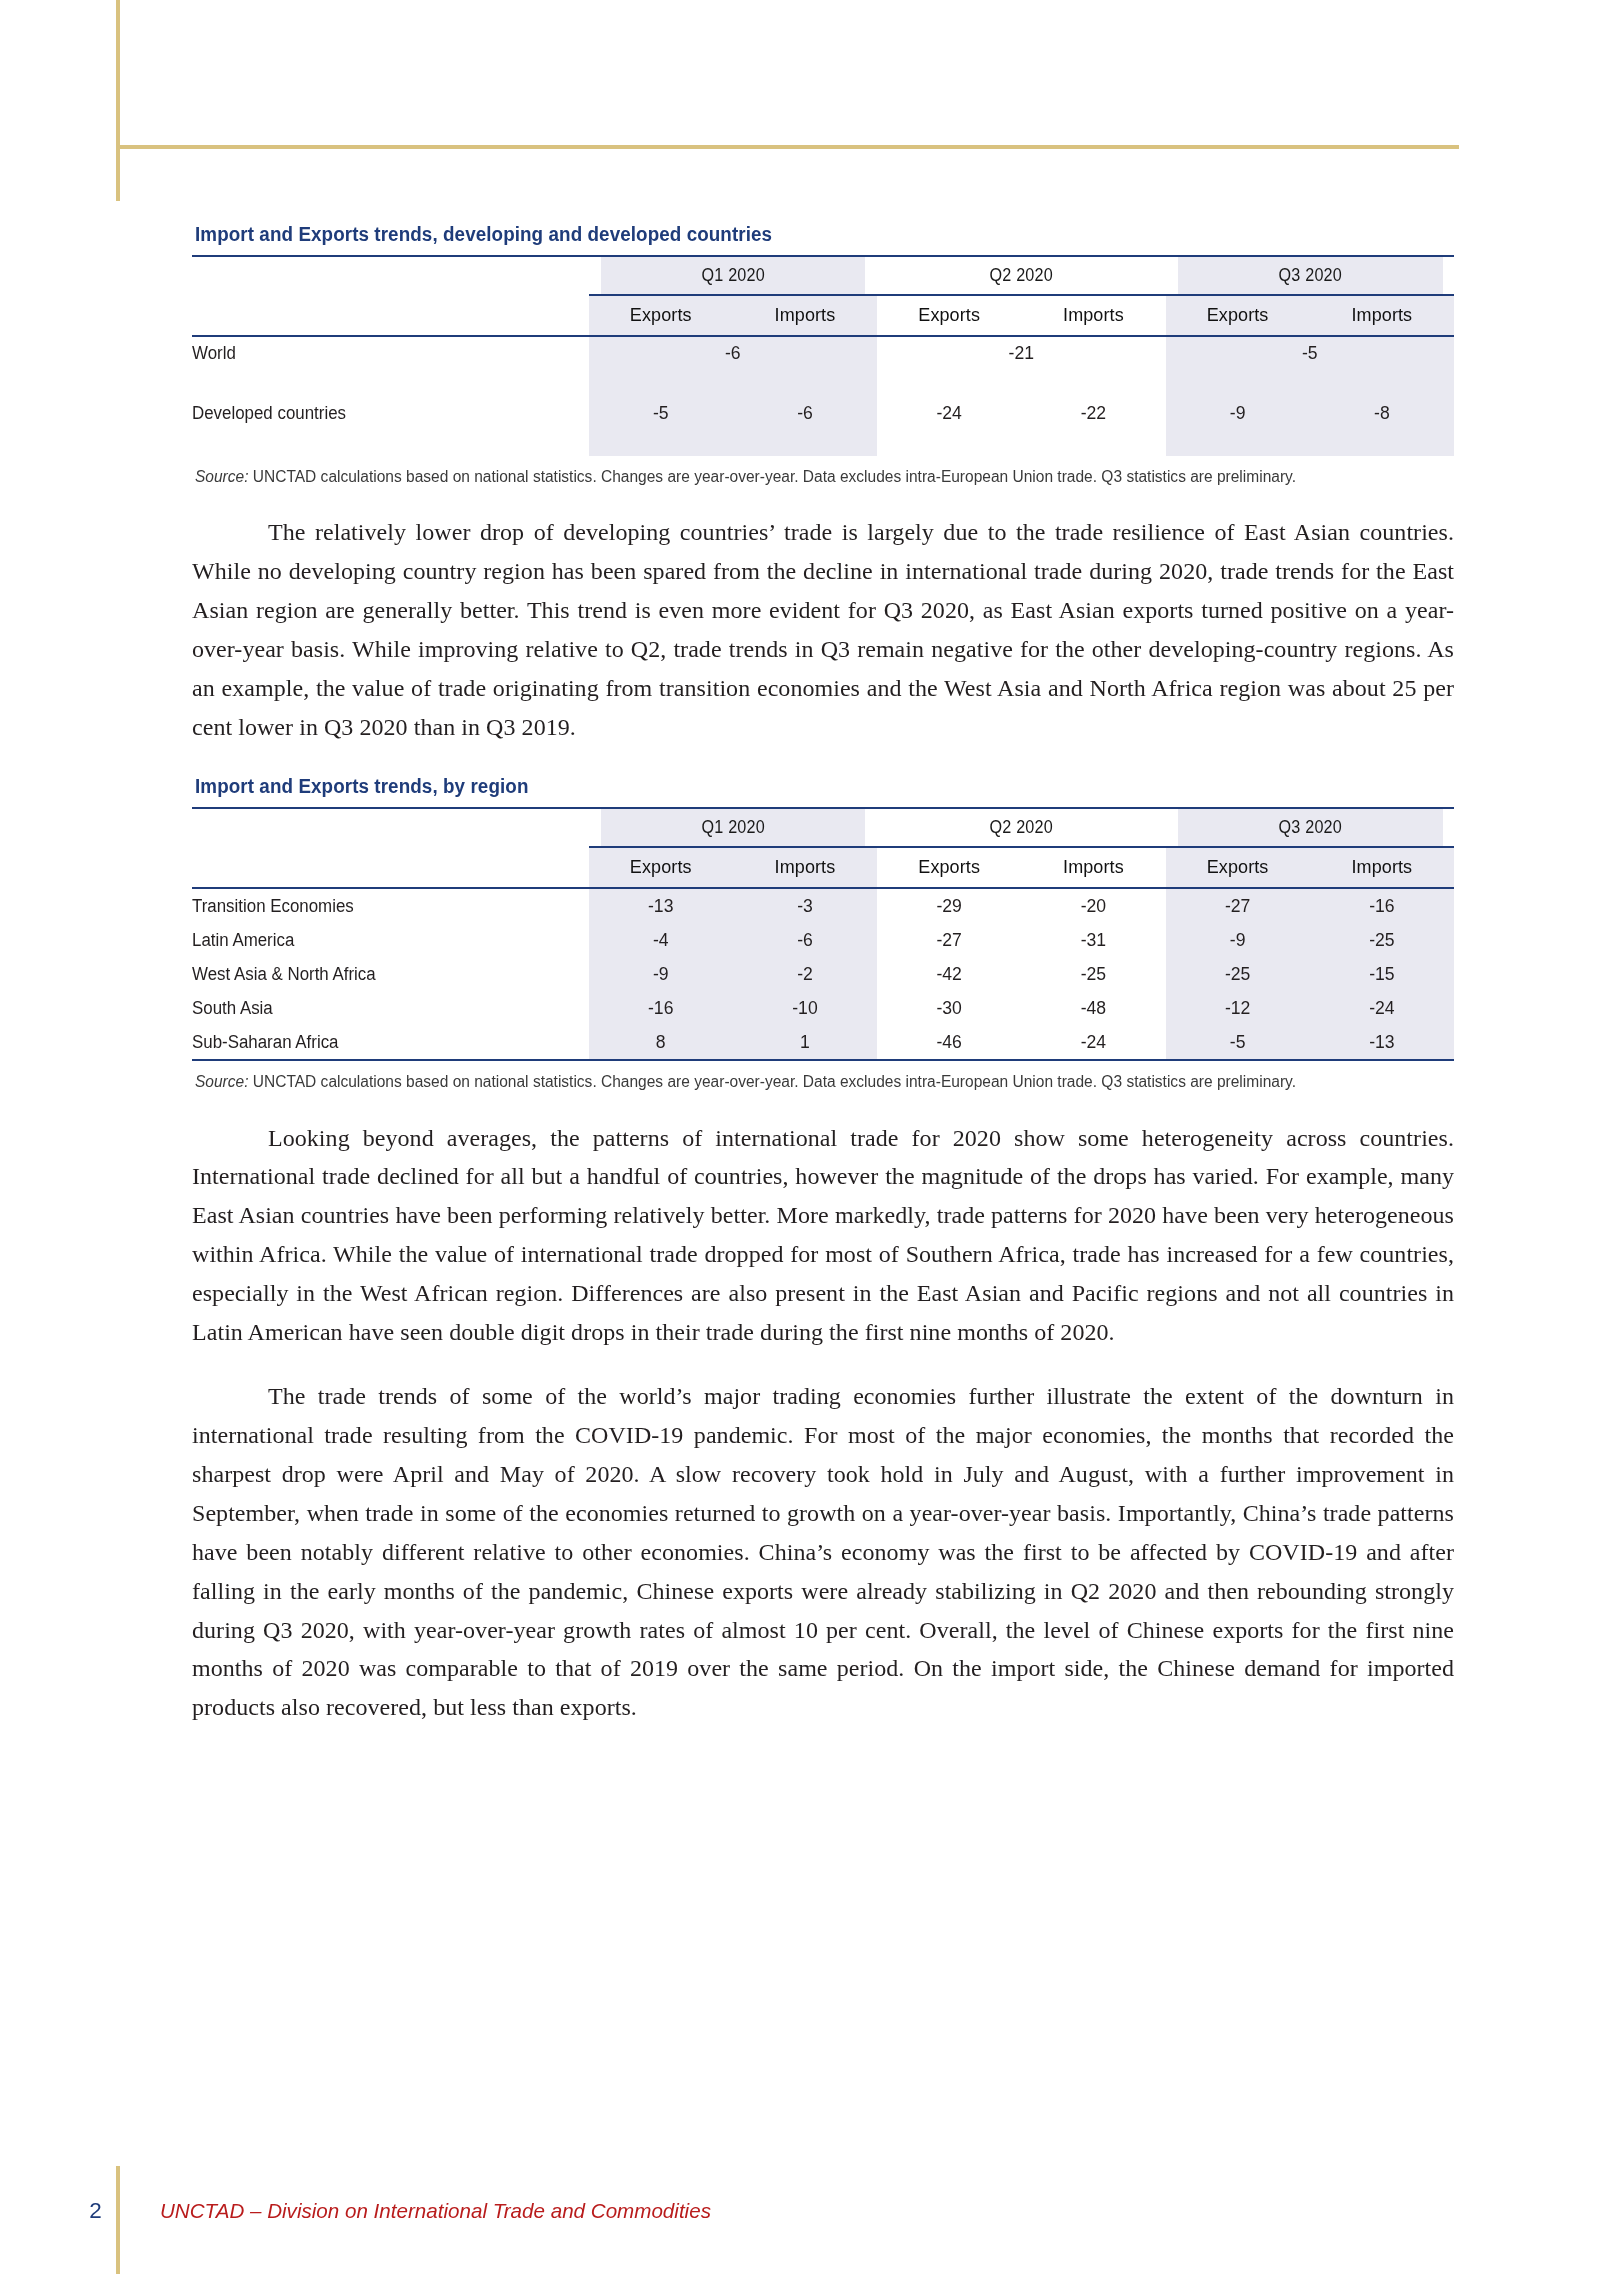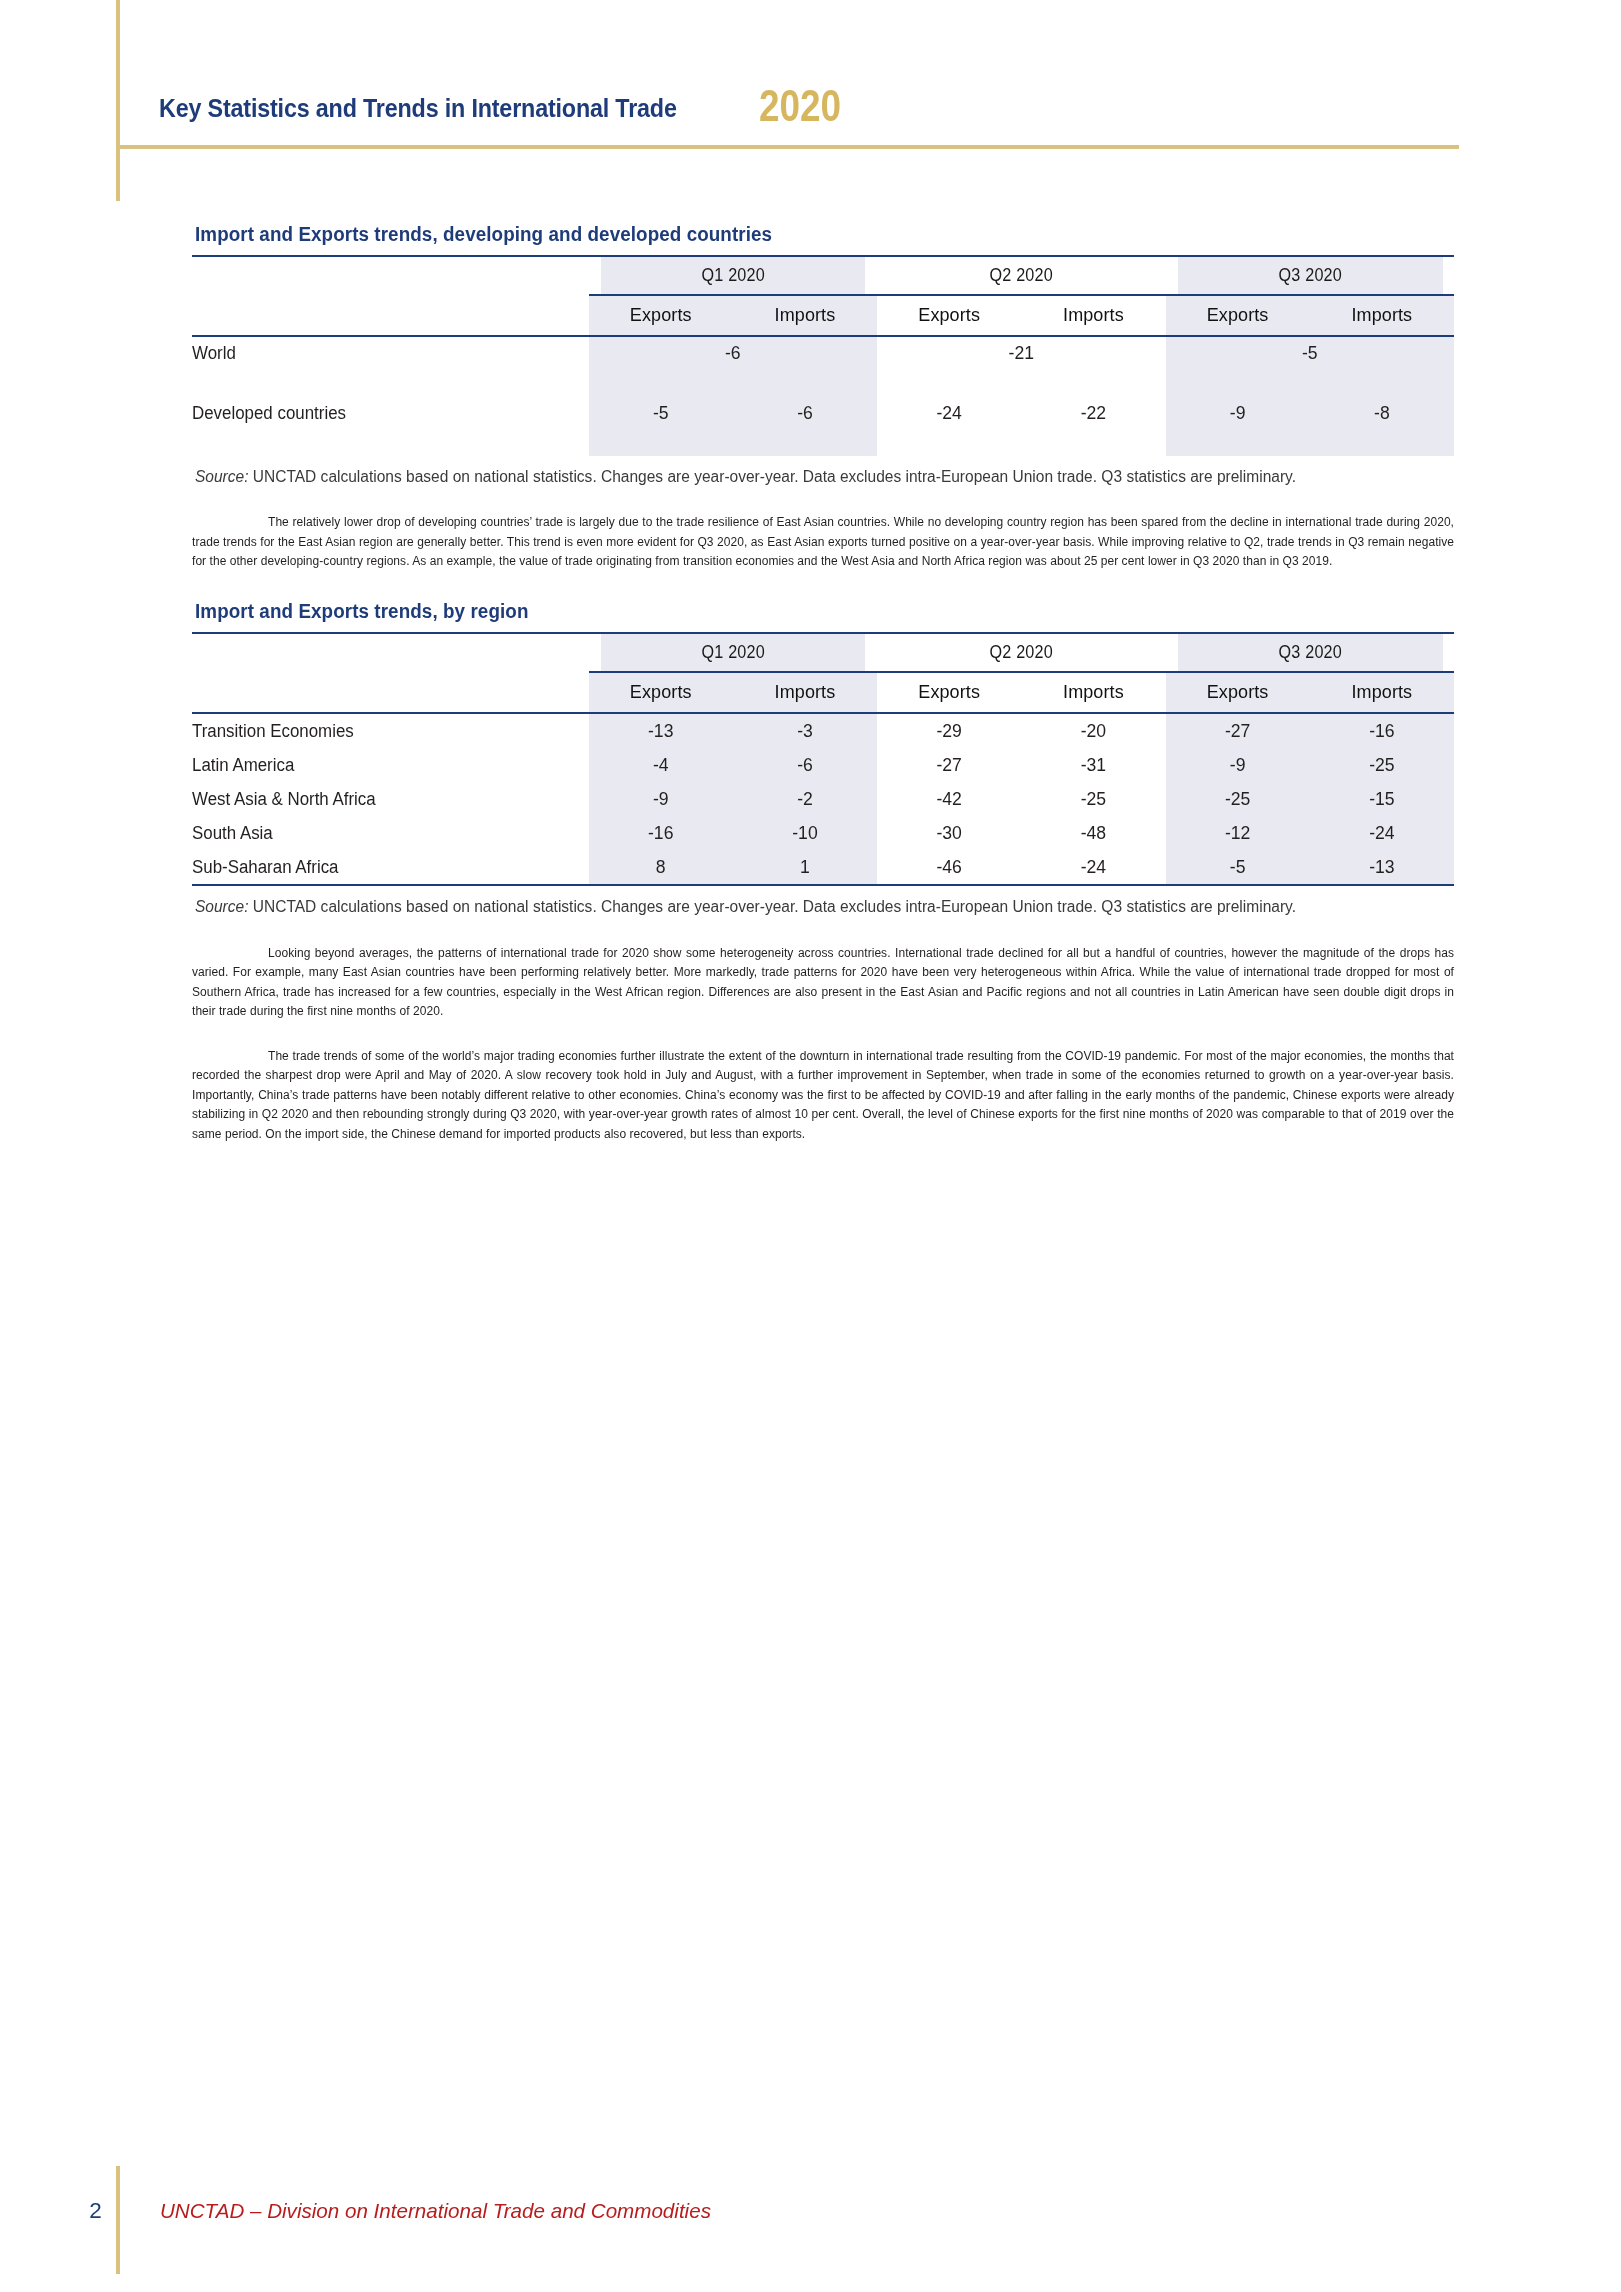--- a/index.html
+++ b/index.html
@@ -173,22 +173,22 @@
     line-height: 1.38;
     margin: 9.8px 0 0 2.9px;
     width: 1245px;
     transform: scaleX(0.97);
     transform-origin: left;
   }
   .source .lbl { font-style: italic; }
 
   
   p.body {
-    font-family: Liberation Sans, sans-serif;
-    font-size: 12px;
+    font-family: Liberation Serif, serif;
+    font-size: 24px;
     line-height: 1.62;
     color: #231f20;
     text-align: justify;
     text-indent: 76px;
     margin: 25.5px 0 0 0;
     width: 1262px;
     letter-spacing: 0.05px;
   }
 
   
@@ -217,24 +217,20 @@
 </style>
 </head>
 <body>
 
 <div class="page">
 
   <div class="gold-rule-v"></div>
   <div class="gold-rule-v-bottom"></div>
   <div class="gold-rule-h"></div>
 
-  <div class="masthead">
-    <span class="masthead-title">Key Statistics and Trends in International Trade</span>
-    <span class="masthead-year">2020</span>
-  </div>
 
   <div class="content">
 
     <div class="tbl-title">Import and Exports trends, developing and developed countries</div>
 
     <table class="trade">
       <colgroup>
         <col class="lbl">
           <col class="num">
           <col class="num">

